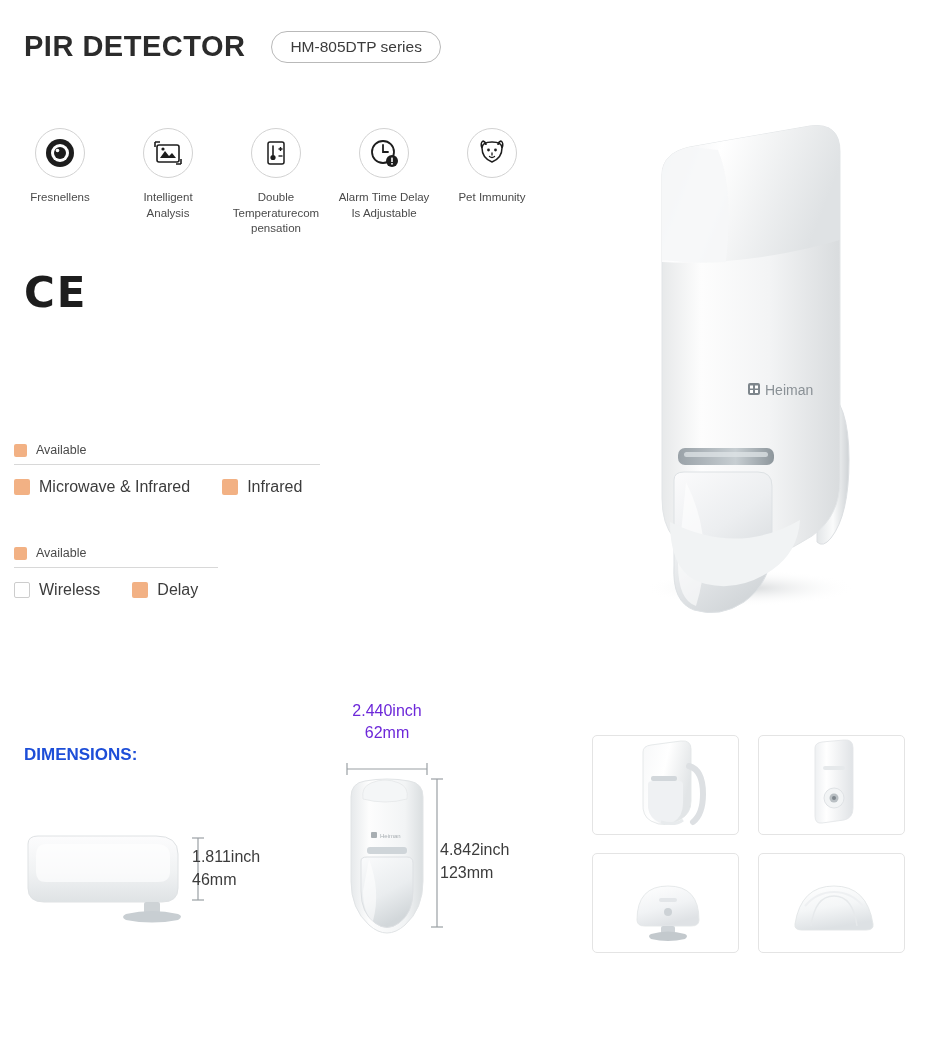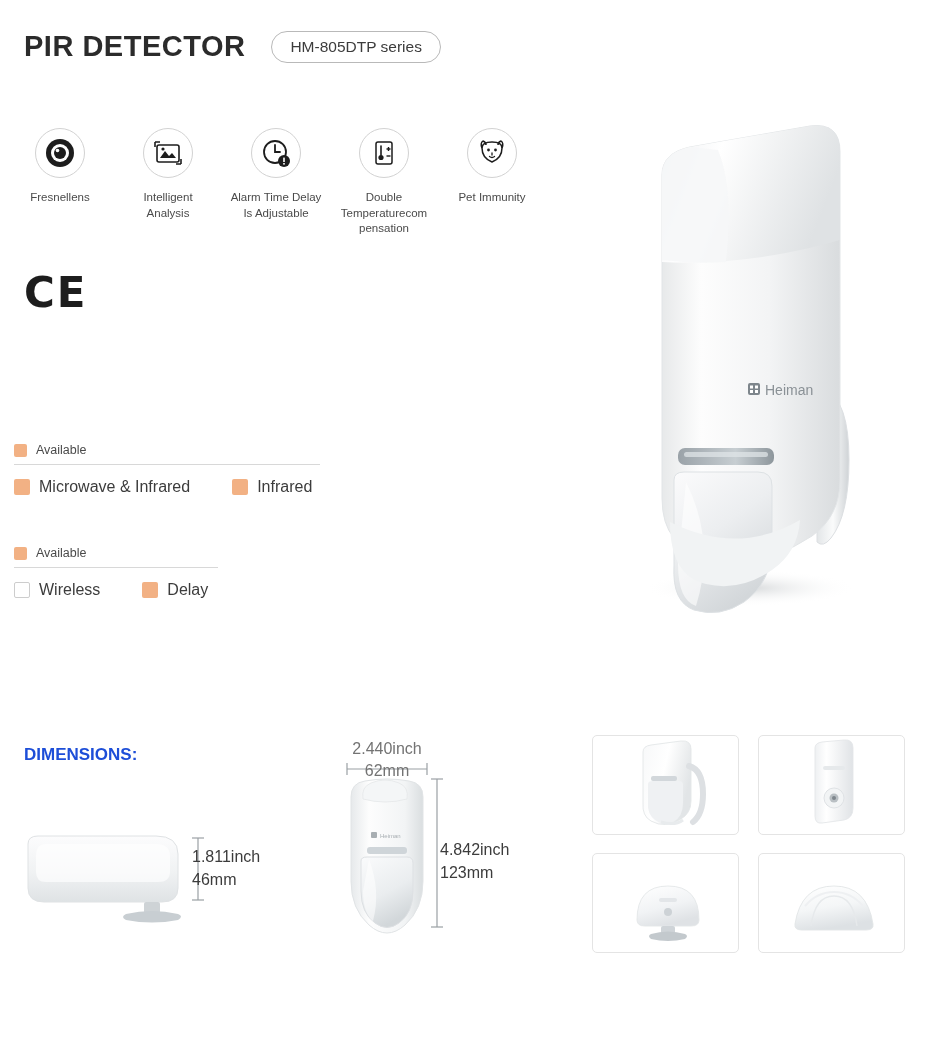--- a/index.html
+++ b/index.html
@@ -104,21 +104,20 @@
     height: 13px;
     border-radius: 2px;
     flex: 0 0 auto;
   }
   .swatch.filled { background: #f2b184; }
   .swatch.empty  { background: #ffffff; border: 1px solid #cdcdcd; }
 
   .choice-row {
     display: flex;
     align-items: center;
-    gap: 10px;
     margin-top: 13px;
   }
   .choice {
     display: flex;
     align-items: center;
     gap: 9px;
   }
   .choice .text {
     font-size: 16px;
     color: #3c3c3c;
@@ -162,25 +161,25 @@
   .dim-front {
     position: absolute;
     left: 325px;
     top: 735px;
     width: 200px;
     height: 205px;
   }
   .dim-front-top {
     position: absolute;
     left: 332px;
-    top: 738px;
+    top: 700px;
     width: 110px;
     text-align: center;
     font-size: 16px;
-    color: #737373;
+    color: #6d28d9;
     line-height: 1.4;
   }
   .dim-front-side {
     position: absolute;
     left: 440px;
     top: 838px;
     font-size: 16px;
     color: #3c3c3c;
     line-height: 1.45;
   }
@@ -234,42 +233,42 @@
         <circle cx="10" cy="11" r="1.6" fill="#1d1d1d"></circle>
         <path d="M2 4 h5 M2 4 v5" stroke="#1d1d1d" stroke-width="1.6" fill="none"></path>
         <path d="M28 26 h-5 M28 26 v-5" stroke="#1d1d1d" stroke-width="1.6" fill="none"></path>
       </svg>
     </div>
     <div class="caption">Intelligent Analysis</div>
   </div>
 
   <div class="feature">
     <div class="circle">
+      <svg width="30" height="30" viewBox="0 0 30 30">
+        <rect x="7" y="4" width="16" height="22" rx="2" fill="none" stroke="#1d1d1d" stroke-width="1.5"></rect>
+        <path d="M12 8 v9" stroke="#1d1d1d" stroke-width="1.6" stroke-linecap="round"></path>
+        <circle cx="12" cy="19.5" r="2.6" fill="#1d1d1d"></circle>
+        <path d="M17.5 11 h4 M19.5 9 v4" stroke="#1d1d1d" stroke-width="1.4"></path>
+        <path d="M17.5 18 h4" stroke="#1d1d1d" stroke-width="1.4"></path>
+      </svg>
+    </div>
+    <div class="caption">Double Temperaturecom pensation</div>
+  </div>
+
+  <div class="feature">
+    <div class="circle">
       <svg width="32" height="32" viewBox="0 0 32 32">
         <circle cx="15" cy="15" r="11" fill="none" stroke="#1d1d1d" stroke-width="1.8"></circle>
         <path d="M15 8 V15 H20" fill="none" stroke="#1d1d1d" stroke-width="1.8" stroke-linecap="round"></path>
         <circle cx="24" cy="24" r="6" fill="#1d1d1d"></circle>
         <rect x="23.2" y="20.6" width="1.6" height="4.4" fill="#ffffff"></rect>
         <rect x="23.2" y="26" width="1.6" height="1.6" fill="#ffffff"></rect>
       </svg>
     </div>
     <div class="caption">Alarm Time Delay Is Adjustable</div>
-  </div>
-
-  <div class="feature">
-    <div class="circle">
-      <svg width="30" height="30" viewBox="0 0 30 30">
-        <rect x="7" y="4" width="16" height="22" rx="2" fill="none" stroke="#1d1d1d" stroke-width="1.5"></rect>
-        <path d="M12 8 v9" stroke="#1d1d1d" stroke-width="1.6" stroke-linecap="round"></path>
-        <circle cx="12" cy="19.5" r="2.6" fill="#1d1d1d"></circle>
-        <path d="M17.5 11 h4 M19.5 9 v4" stroke="#1d1d1d" stroke-width="1.4"></path>
-        <path d="M17.5 18 h4" stroke="#1d1d1d" stroke-width="1.4"></path>
-      </svg>
-    </div>
-    <div class="caption">Double Temperaturecom pensation</div>
   </div>
 
   <div class="feature">
     <div class="circle">
       <svg width="32" height="30" viewBox="0 0 32 30">
         <path d="M6 10 q0 -6 10 -6 q10 0 10 6 q0 10 -10 14 q-10 -4 -10 -14 z" fill="none" stroke="#1d1d1d" stroke-width="1.5"></path>
         <path d="M6 10 q-2 -5 1 -7 q3 1 3 4" fill="none" stroke="#1d1d1d" stroke-width="1.5"></path>
         <path d="M26 10 q2 -5 -1 -7 q-3 1 -3 4" fill="none" stroke="#1d1d1d" stroke-width="1.5"></path>
         <circle cx="12.5" cy="12" r="1.4" fill="#1d1d1d"></circle>
         <circle cx="19.5" cy="12" r="1.4" fill="#1d1d1d"></circle>

